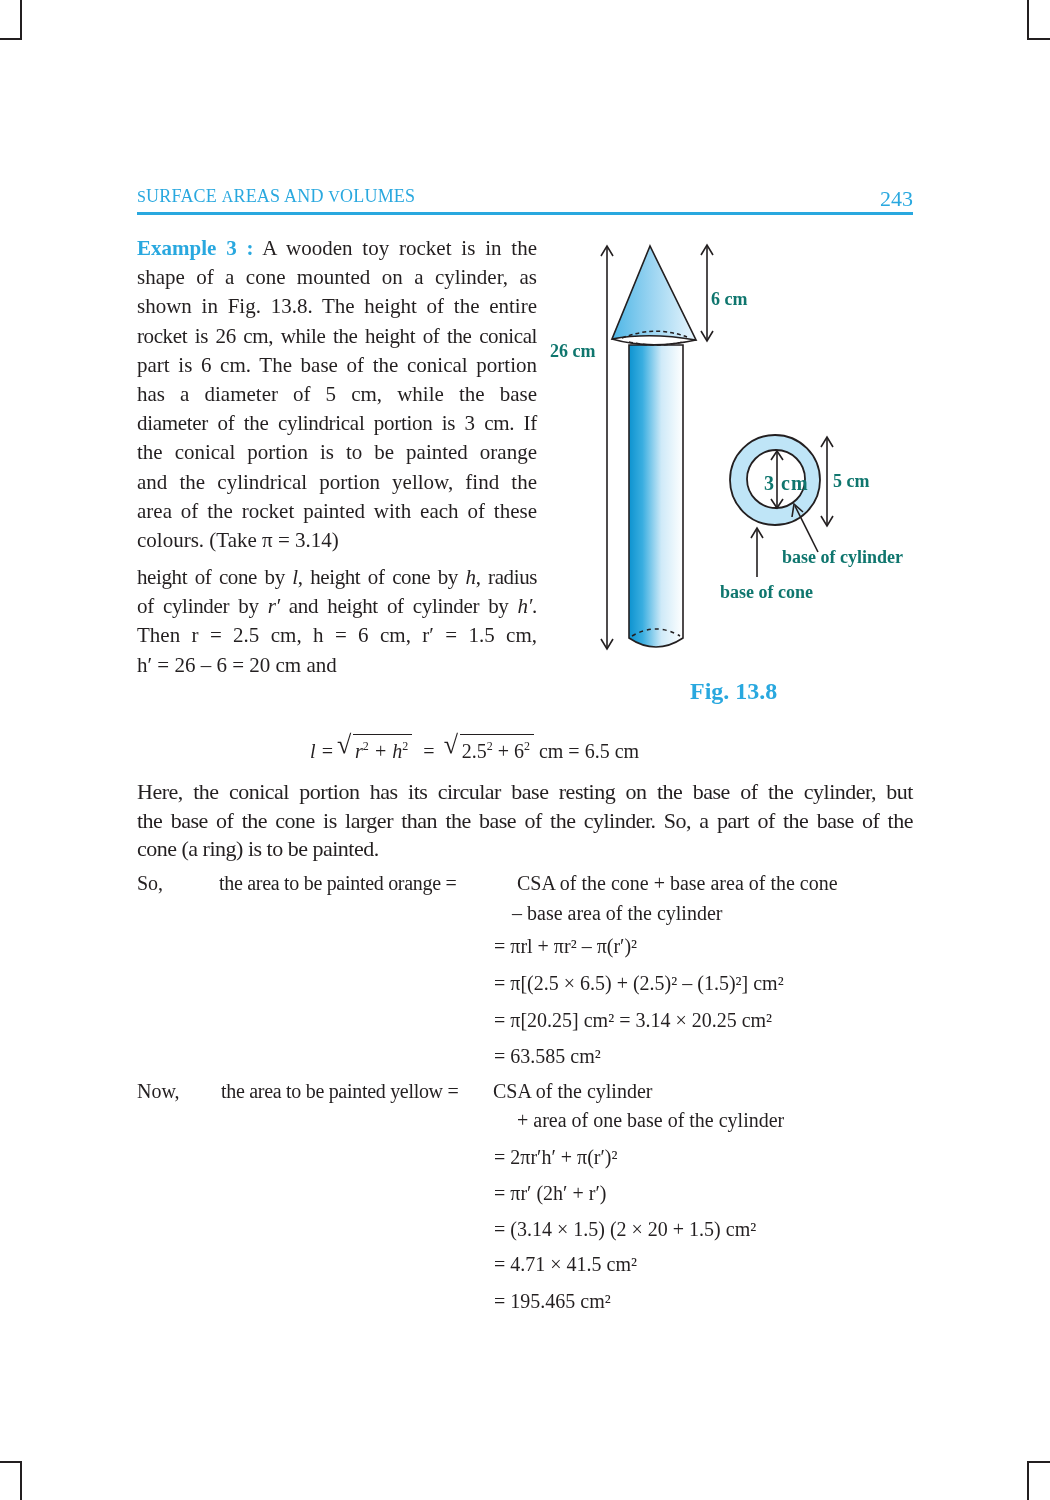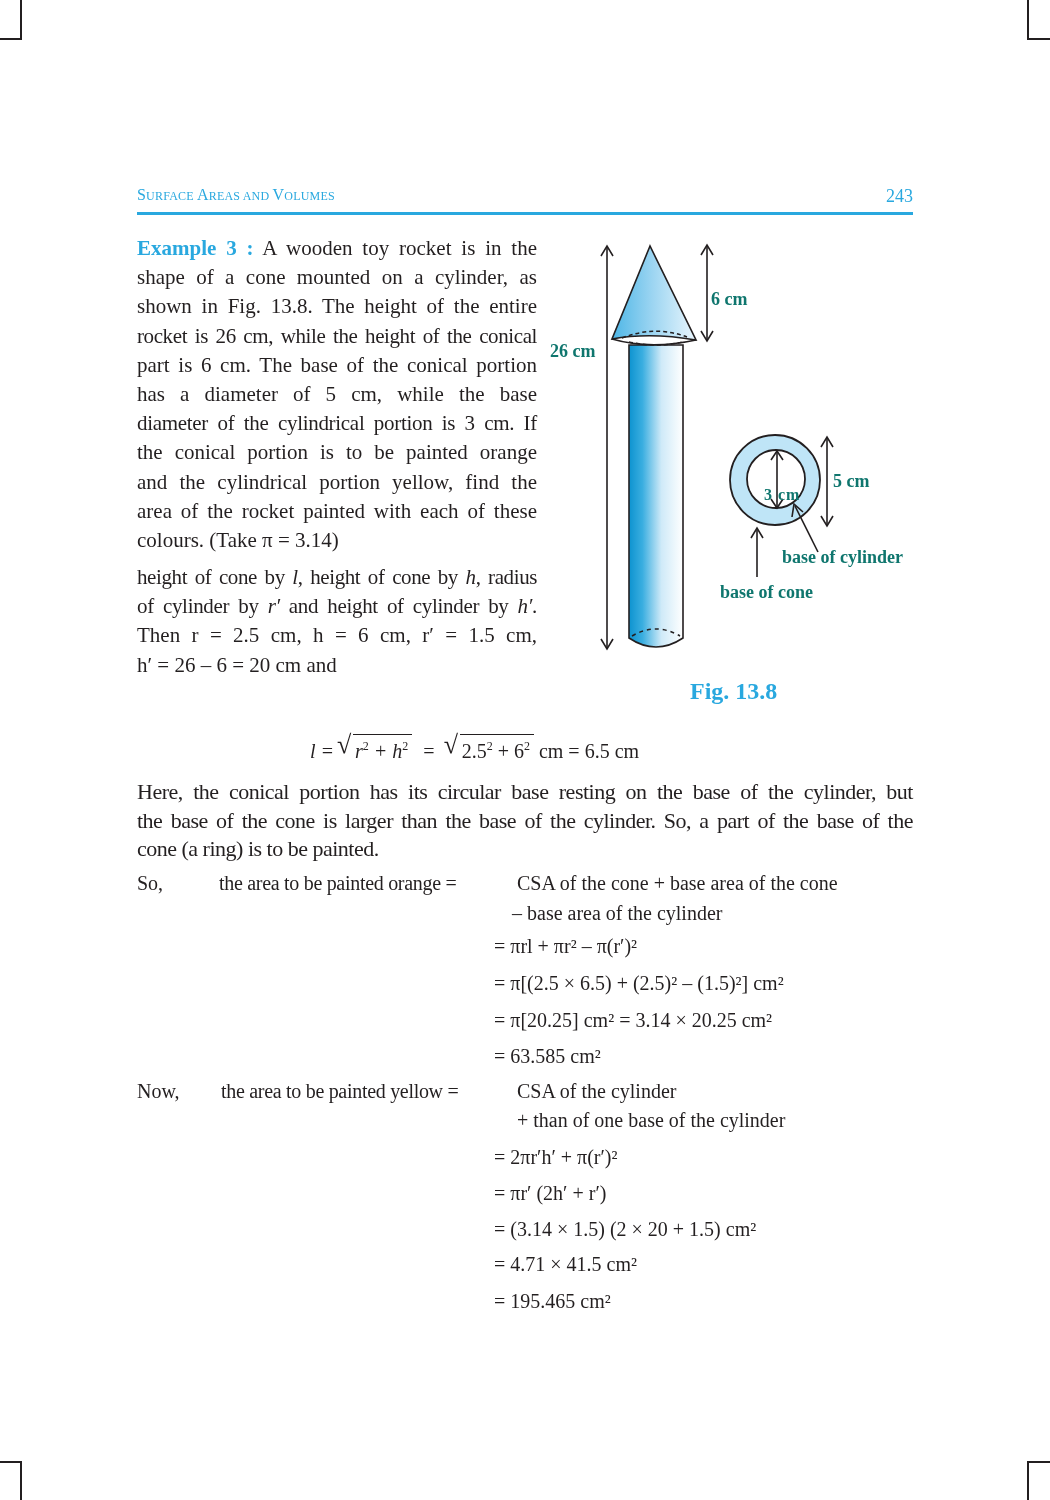--- a/index.html
+++ b/index.html
@@ -1,22 +1,22 @@
 <!DOCTYPE html>
 <html><head>
 <meta charset="utf-8">
 <style>
   html, body { margin: 0; padding: 0; background: #ffffff; }
   body { width: 1050px; height: 1500px; position: relative; overflow: hidden;
          font-family: "Liberation Serif", "DejaVu Serif", serif; color: #231f20; }
   .crop { position: absolute; background: #231f20; }
   .header { position: absolute; left: 137px; top: 186px; width: 776px; height: 30px; }
   .header-title { position: absolute; left: 0; top: 0; color: #29a8df; font-size: 16px; letter-spacing: 0.2px; }
-  .header-title .sc { font-size: 12px; }
-  .page-num { position: absolute; right: 0; top: 0; color: #29a8df; font-size: 18px; }
+  .header-title .sc { font-size: 18px; }
+  .page-num { position: absolute; right: 0; top: 0; color: #29a8df; font-size: 22px; }
   .header-rule { position: absolute; left: 0; top: 26px; width: 776px; height: 3px; background: #29a8df; }
 
   .para { position: absolute; font-size: 21px; line-height: 29.2px; text-align: justify; }
   .para .line { display: block; text-align: justify; text-align-last: justify; white-space: nowrap; }
   .para .line.last { text-align-last: left; }
   .blue-bold { color: #29a8df; font-weight: bold; margin-top: 32px; }
   i { font-style: italic; }
 
   .fig-label { position: absolute; font-family: "Liberation Serif", serif; font-weight: bold; font-size: 18px; color: #0f766e; }
   .fig-caption { position: absolute; left: 690px; top: 678px; font-weight: bold; font-size: 24px; color: #29a8df; }
@@ -123,21 +123,21 @@
       <polyline points="821,516 827,526 833,516"></polyline>
       <line x1="757" y1="577" x2="757" y2="530"></line>
       <polyline points="751,538 757,528 763,538"></polyline>
       <line x1="818" y1="552" x2="795" y2="506"></line>
       <polyline points="792,517 794,504 803,512"></polyline>
     </g>
   </g>
 </svg>
 <div class="fig-label" style="left:550px;top:341px;">26 cm</div>
 <div class="fig-label" style="left:711px;top:289px;">6 cm</div>
-<div class="fig-label" style="left:764px;top:486px;font-size:16px;letter-spacing:1px;">3 cm</div>
+<div class="fig-label" style="left:764px;top:472px;font-size:20px;letter-spacing:1px;">3 cm</div>
 <div class="fig-label" style="left:833px;top:471px;">5 cm</div>
 <div class="fig-label" style="left:782px;top:547px;">base of cylinder</div>
 <div class="fig-label" style="left:720px;top:582px;">base of cone</div>
 <div class="fig-caption">Fig. 13.8</div>
 
 <div class="eq" style="left:310px;top:734px;">
   <i>l =</i>
   <span class="sqrt"><span class="bar"><i>r</i><span class="sup">2</span><i> + h</i><span class="sup">2</span></span></span>
   <span style="margin:0 6px;">=</span>
   <span class="sqrt"><span class="bar"><span>2.5</span><span class="sup">2</span><span> + 6</span><span class="sup">2</span></span></span>
@@ -154,19 +154,19 @@
 <div class="work" style="left:219px;top:872px;letter-spacing:-0.3px;">the area to be painted orange =</div>
 <div class="work" style="left:517px;top:872px;">CSA of the cone + base area of the cone</div>
 <div class="work" style="left:512px;top:902px;">– base area of the cylinder</div>
 <div class="work" style="left:494px;top:935px;">= πrl + πr² – π(r′)²</div>
 <div class="work" style="left:494px;top:972px;">= π[(2.5 × 6.5) + (2.5)²  – (1.5)²] cm²</div>
 <div class="work" style="left:494px;top:1009px;">= π[20.25] cm² = 3.14 × 20.25 cm²</div>
 <div class="work" style="left:494px;top:1045px;">= 63.585 cm²</div>
 
 <div class="work" style="left:137px;top:1080px;">Now,</div>
 <div class="work" style="left:221px;top:1080px;letter-spacing:-0.3px;">the area to be painted yellow =</div>
-<div class="work" style="left:517px;top:1080px;">CSA of the cylinder</div>
-<div class="work" style="left:517px;top:1109px;">+ than of one base of the cylinder</div>
+<div class="work" style="left:493px;top:1080px;">CSA of the cylinder</div>
+<div class="work" style="left:517px;top:1109px;">+ area of one base of the cylinder</div>
 <div class="work" style="left:494px;top:1146px;">= 2πr′h′ + π(r′)²</div>
 <div class="work" style="left:494px;top:1182px;">= πr′ (2h′ + r′)</div>
 <div class="work" style="left:494px;top:1218px;">= (3.14 × 1.5) (2 × 20 + 1.5) cm²</div>
 <div class="work" style="left:494px;top:1253px;">= 4.71 × 41.5 cm²</div>
 <div class="work" style="left:494px;top:1290px;">= 195.465 cm²</div>
 
 </body></html>

